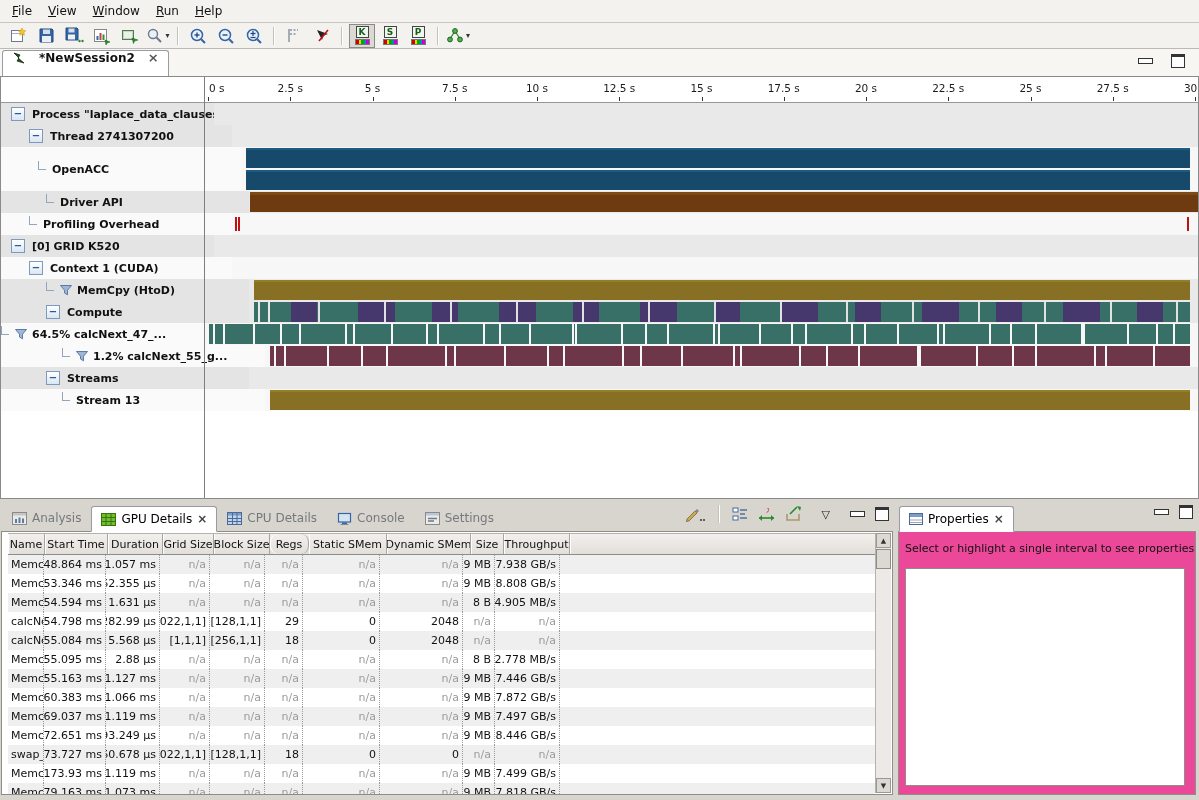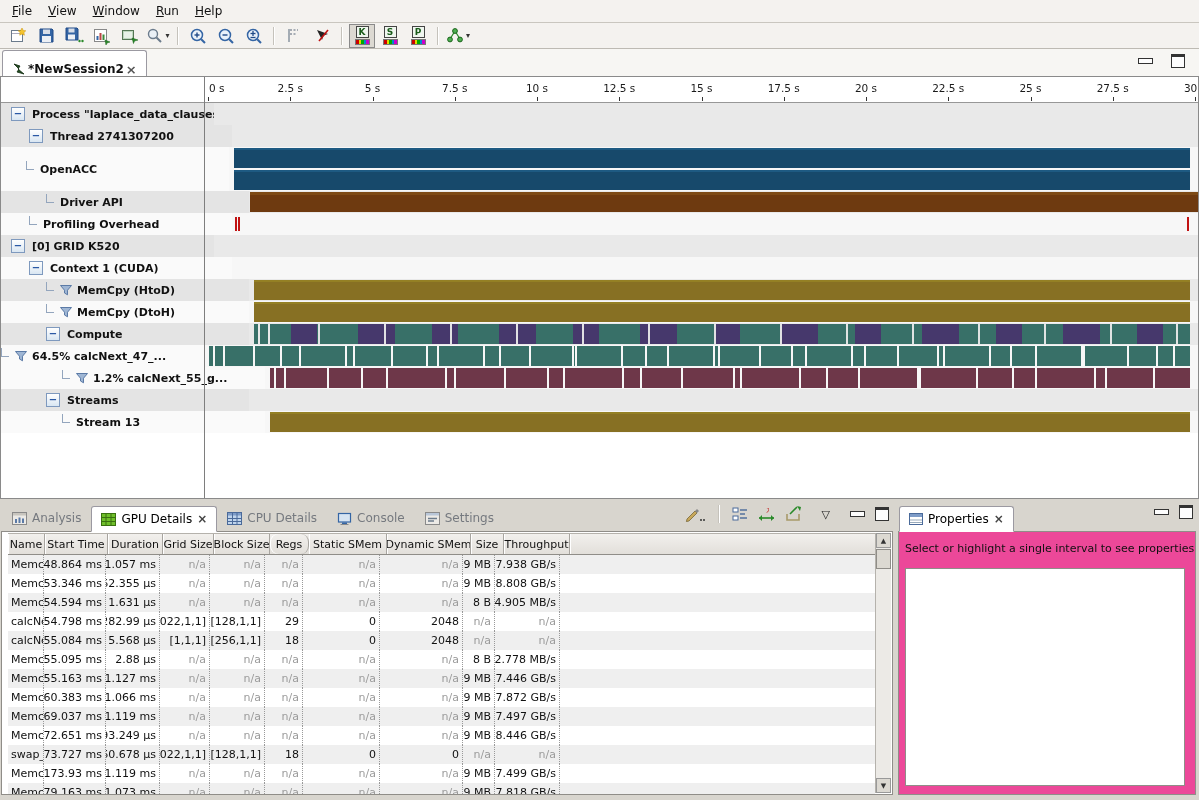--- a/index.html
+++ b/index.html
@@ -15,21 +15,21 @@
   .tbtn{min-width:24px;height:22px;display:flex;align-items:center;justify-content:center;margin:0 1px;border:1px solid transparent;}
   .tbtn.pressed{background:#DCD9D2;border:1px solid #8A8A8A;}
   .tsep{width:1px;height:18px;background:#C5C2BB;border-right:1px solid #FFF;margin:0 5px;}
   .tcaret{font-size:8px;color:#333;margin-left:2px;}
   .ksp{display:flex;flex-direction:column;align-items:center;}
   .ksp-letter{font-size:9px;font-weight:bold;color:#1A5C1A;border:1px solid #444;background:#EFF6EF;width:11px;height:10px;line-height:10px;text-align:center;}
   .ksp-strip{width:13px;height:4px;margin-top:1px;border:1px solid #777;background:linear-gradient(90deg,#C00 0 20%,#DD0 20% 40%,#0A0 40% 60%,#08C 60% 80%,#C0C 80% 100%);}
 
   
   #session-row{position:absolute;left:0;top:49px;right:0;height:27px;background:#F7F6F3;border-bottom:1px solid #9B99A1;}
-  #session-tab{position:absolute;left:2px;top:1px;height:25px;background:#FFF;border:1px solid #9B99A1;border-bottom:1px solid #FFF;border-radius:3px 3px 0 0;display:flex;align-items:flex-end;gap:2px;padding:0 9px;font-size:12px;font-weight:bold;}
+  #session-tab{position:absolute;left:2px;top:1px;height:25px;background:#FFF;border:1px solid #9B99A1;border-bottom:1px solid #FFF;border-radius:3px 3px 0 0;display:flex;align-items:flex-start;gap:13px;padding:0 9px;font-size:12px;font-weight:bold;}
   .close-x{font-weight:bold;color:#555;font-size:13px;line-height:13px;cursor:default;}
   .win-btns{position:absolute;right:14px;top:5px;display:flex;gap:18px;align-items:center;}
   .ico-min{width:13px;height:4px;border:1px solid #333;background:#FDFDFD;}
   .ico-max{width:12px;height:10px;border:1px solid #333;border-top:3px solid #333;background:#FDFDFD;}
 
   
   #tl-panel{position:absolute;left:0;top:76px;width:1197px;height:421px;border:1px solid #8A8A8A;background:#a3a3a3;overflow:hidden;}
   #tl-ruler-row{position:relative;height:25px;border-bottom:1px solid #979797;background:#FFF;}
   #tl-ruler{position:absolute;left:204px;top:0;right:0;height:25px;overflow:hidden;}
   .tick-label{position:absolute;top:5px;font-size:10.5px;color:#1A1A1A;white-space:nowrap;}
@@ -315,21 +315,21 @@
           <div class="row-track trk-g"></div>
         </div>
         <div class="trow">
           <div class="row-label lbl-g" style="padding-left: 28px;">
             <span class="tg">−</span>
             <span>Thread 2741307200</span>
           </div>
           <div class="row-track trk-g"></div>
         </div>
         <div class="trow tall">
-          <div class="row-label lbl-w" style="padding-left: 25px;">
+          <div class="row-label lbl-w" style="padding-left: 37px;">
             <span class="cn"></span>
             <span>OpenACC</span>
           </div>
           <div class="row-track trk-w">
             <div class="bar bar-openacc1"></div>
             <div class="bar bar-openacc2"></div>
           </div>
         </div>
         <div class="trow">
           <div class="row-label lbl-g" style="padding-left: 45px;">
@@ -369,34 +369,20 @@
           <div class="row-label lbl-g" style="padding-left: 45px;">
             <span class="cn"></span>
             <span class="flt">
               <svg width="12" height="11" viewBox="0 0 12 11">
                 <path d="M0.5 0.5h11L7.5 5.2v4.6L4.5 8V5.2z" fill="#9FB6D4" stroke="#5B7AA6"></path>
               </svg>
             </span>
             <span>MemCpy (HtoD)</span>
           </div>
           <div class="row-track trk-g">
-            <div class="bar bar-memcpy"></div>
-          </div>
-        </div>
-        <div class="trow">
-          <div class="row-label lbl-w" style="padding-left: 45px;">
-            <span class="cn"></span>
-            <span class="flt">
-              <svg width="12" height="11" viewBox="0 0 12 11">
-                <path d="M0.5 0.5h11L7.5 5.2v4.6L4.5 8V5.2z" fill="#9FB6D4" stroke="#5B7AA6"></path>
-              </svg>
-            </span>
-            <span>MemCpy (DtoH)</span>
-          </div>
-          <div class="row-track trk-w">
             <div class="bar bar-memcpy"></div>
           </div>
         </div>
         <div class="trow">
           <div class="row-label lbl-g" style="padding-left: 45px;">
             <span class="tg">−</span>
             <span>Compute</span>
           </div>
           <div class="row-track trk-g">
             <div class="bar bar-compute"></div>

